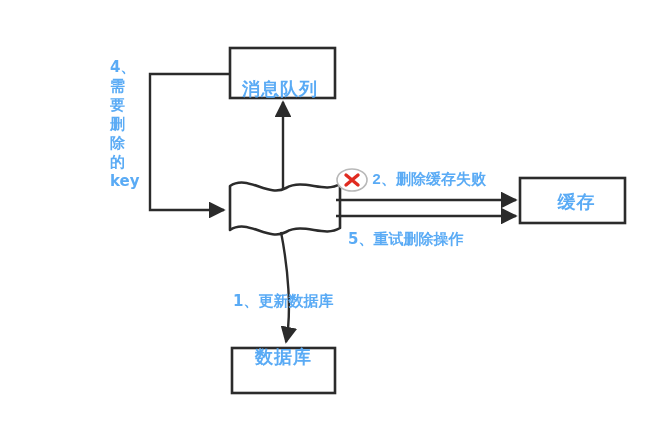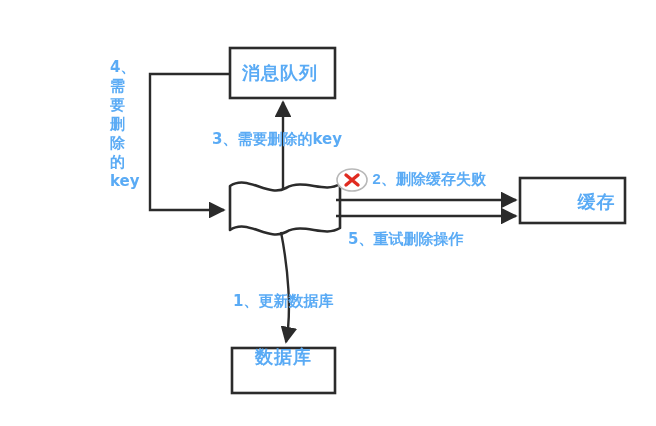--- a/index.html
+++ b/index.html
@@ -86,32 +86,31 @@
     <line x1="336" y1="216" x2="516" y2="216" stroke="#2b2b2b" stroke-width="2.4" marker-end="url(#arrow)"></line>
 
     <path d="M 281 232 C 288 268, 292 312, 286 342" fill="none" stroke="#2b2b2b" stroke-width="2.4" marker-end="url(#arrow)"></path>
 
     <g>
       <ellipse cx="352" cy="180" rx="15" ry="11" fill="#ffffff" stroke="#b8b8b8" stroke-width="1.6"></ellipse>
       <path d="M 346 175 L 358 185 M 358 175 L 346 185" stroke="#e02b20" stroke-width="3.4" stroke-linecap="round"></path>
     </g>
   </svg>
 
-  <div class="node-label" style="left:230px; top:61px; width:100px;">消息队列</div>
+  <div class="node-label" style="left:230px; top:77px; width:100px;">消息队列</div>
 
 
-  <div class="node-label" style="left:544px; top:190px; width:105px;">缓存</div>
+  <div class="node-label" style="left:524px; top:190px; width:105px;">缓存</div>
 
   <div class="node-label" style="left:232px; top:345px; width:103px;">数据库</div>
 
   <div class="edge-label" style="left:233px; top:272px;margin-top:20px;">1、更新数据库</div>
 
   <div class="edge-label" style="left:372px; top:170px;font-family:Liberation Mono, monospace;">2、删除缓存失败</div>
 
-  <div class="edge-label" style="left:212px; top:130px;">3、需要删除的key</div>
 
   <div class="edge-label" style="left:348px; top:230px;">5、重试删除操作</div>
 
   <div class="vertical-label" style="left:110px; top:58px;">
     <span>4、</span>
     <span>需</span>
     <span>要</span>
     <span>删</span>
     <span>除</span>
     <span>的</span>

